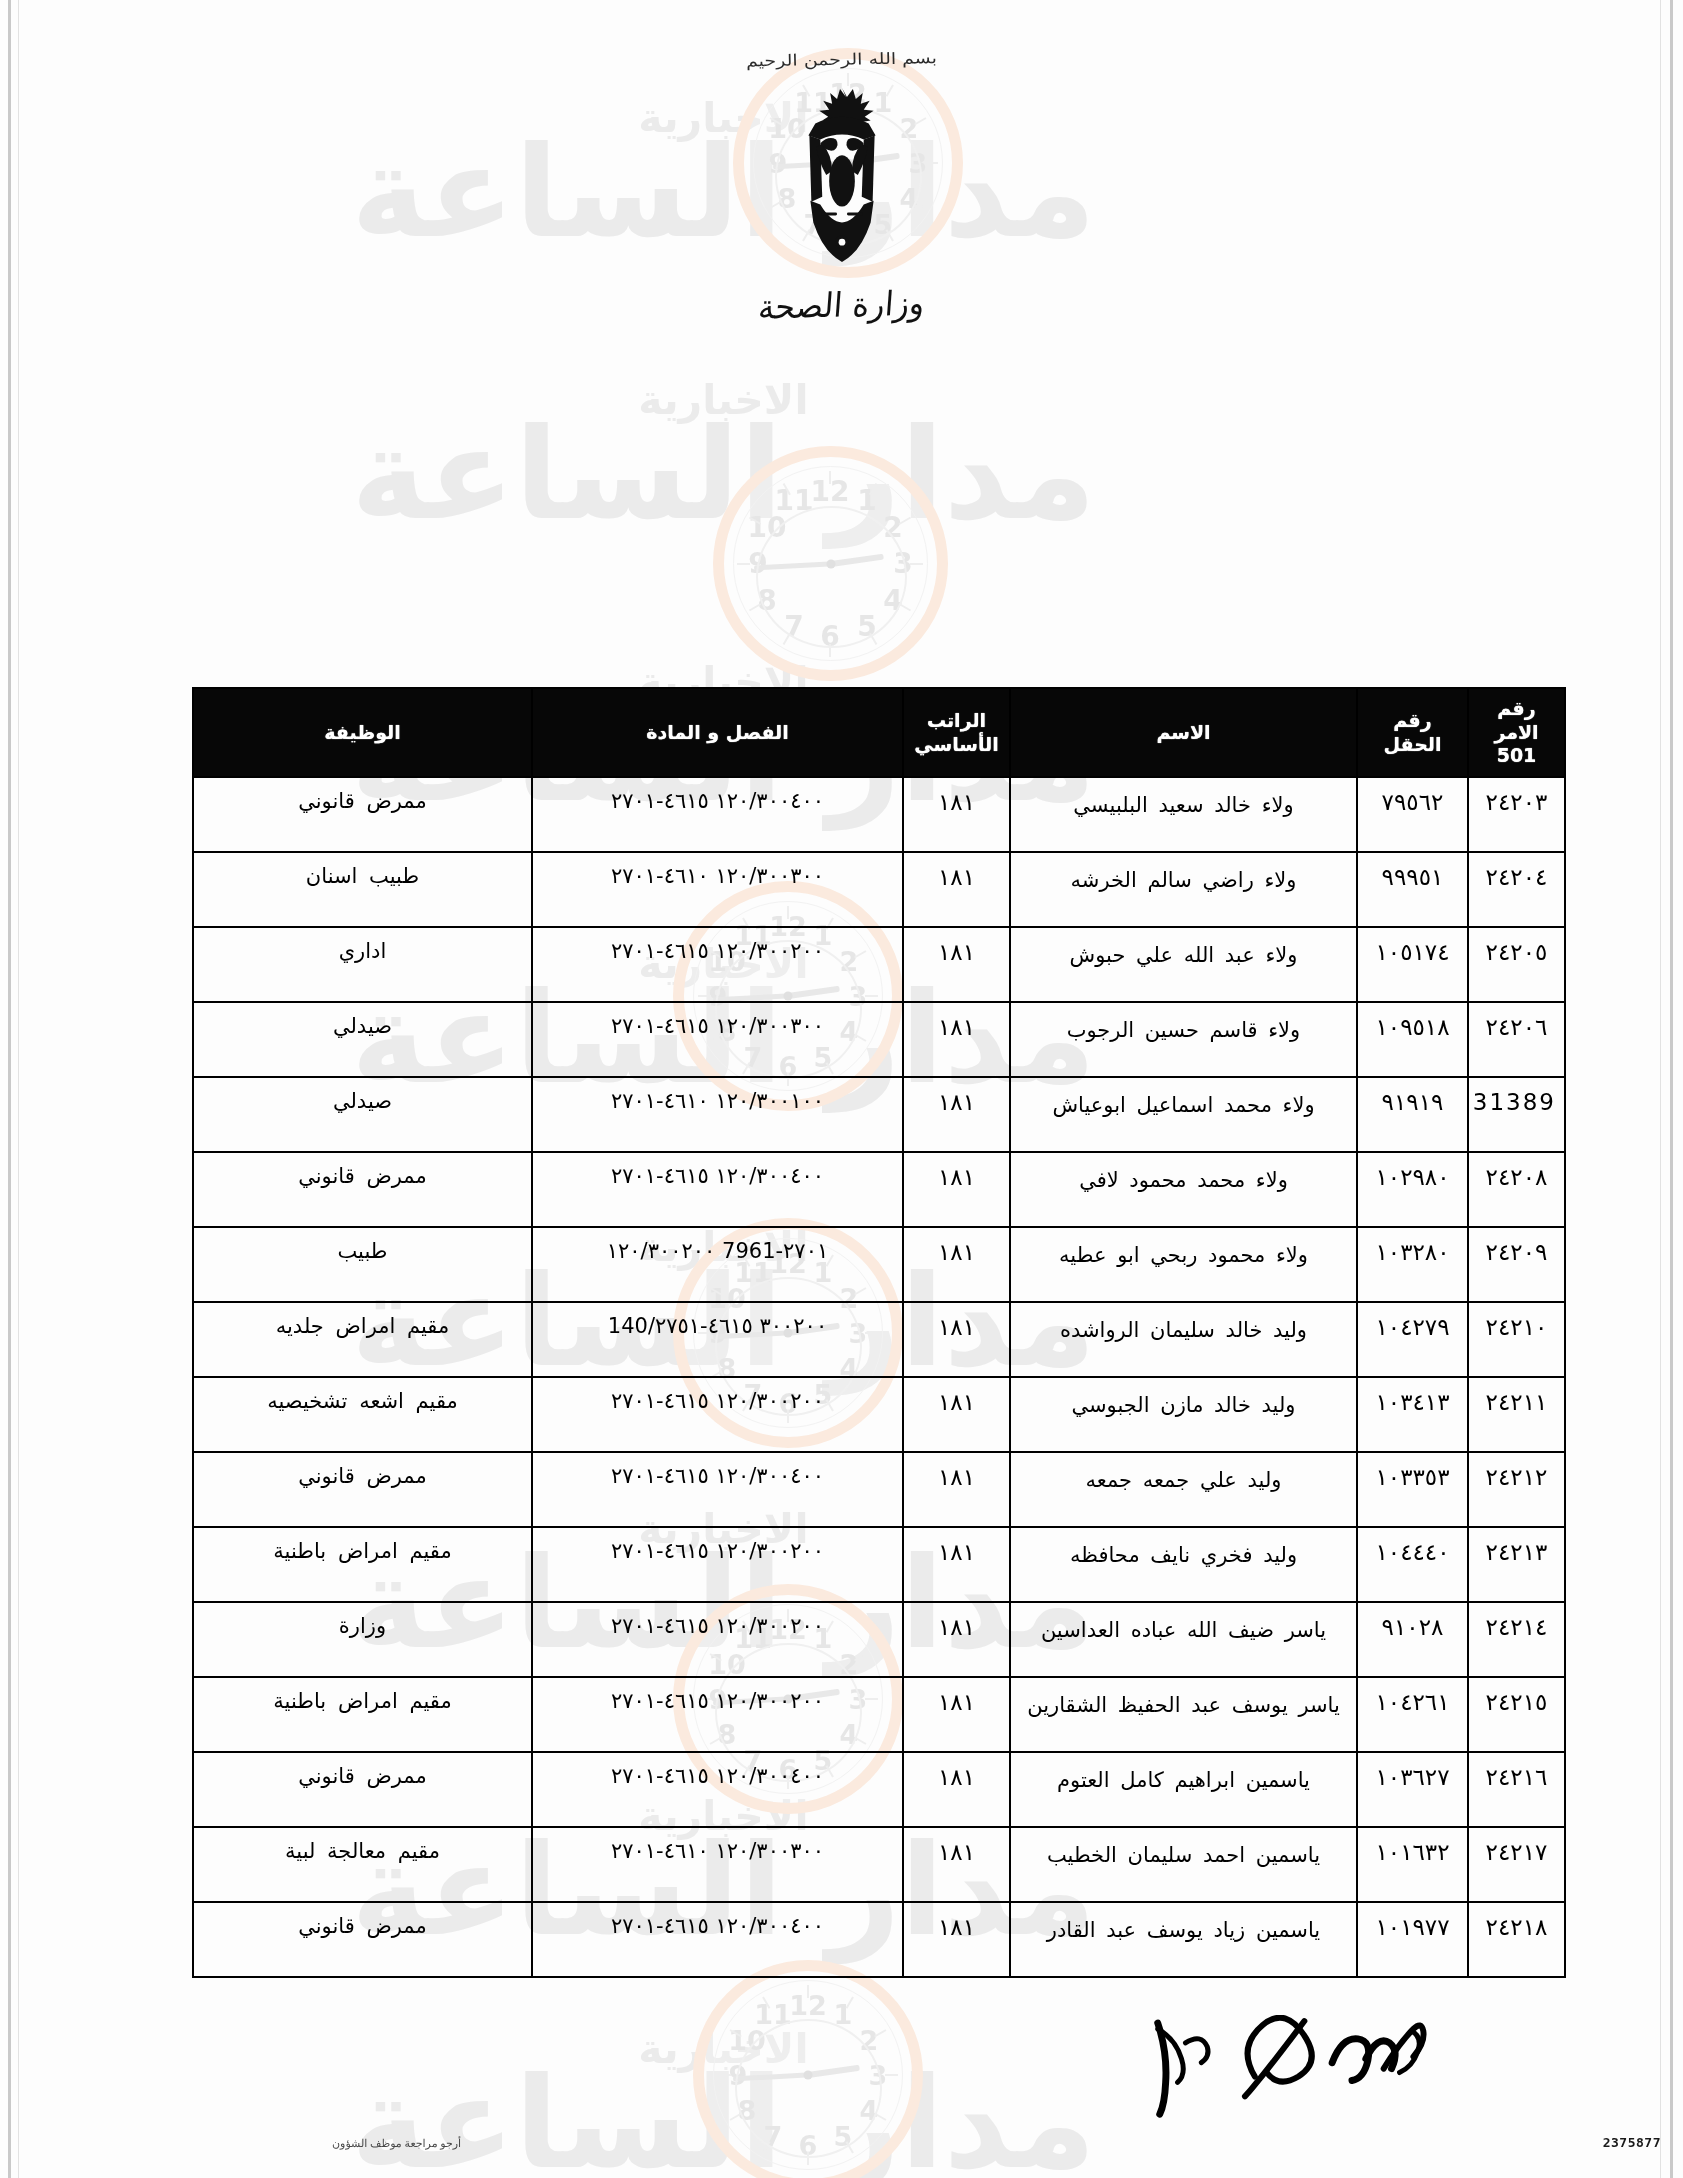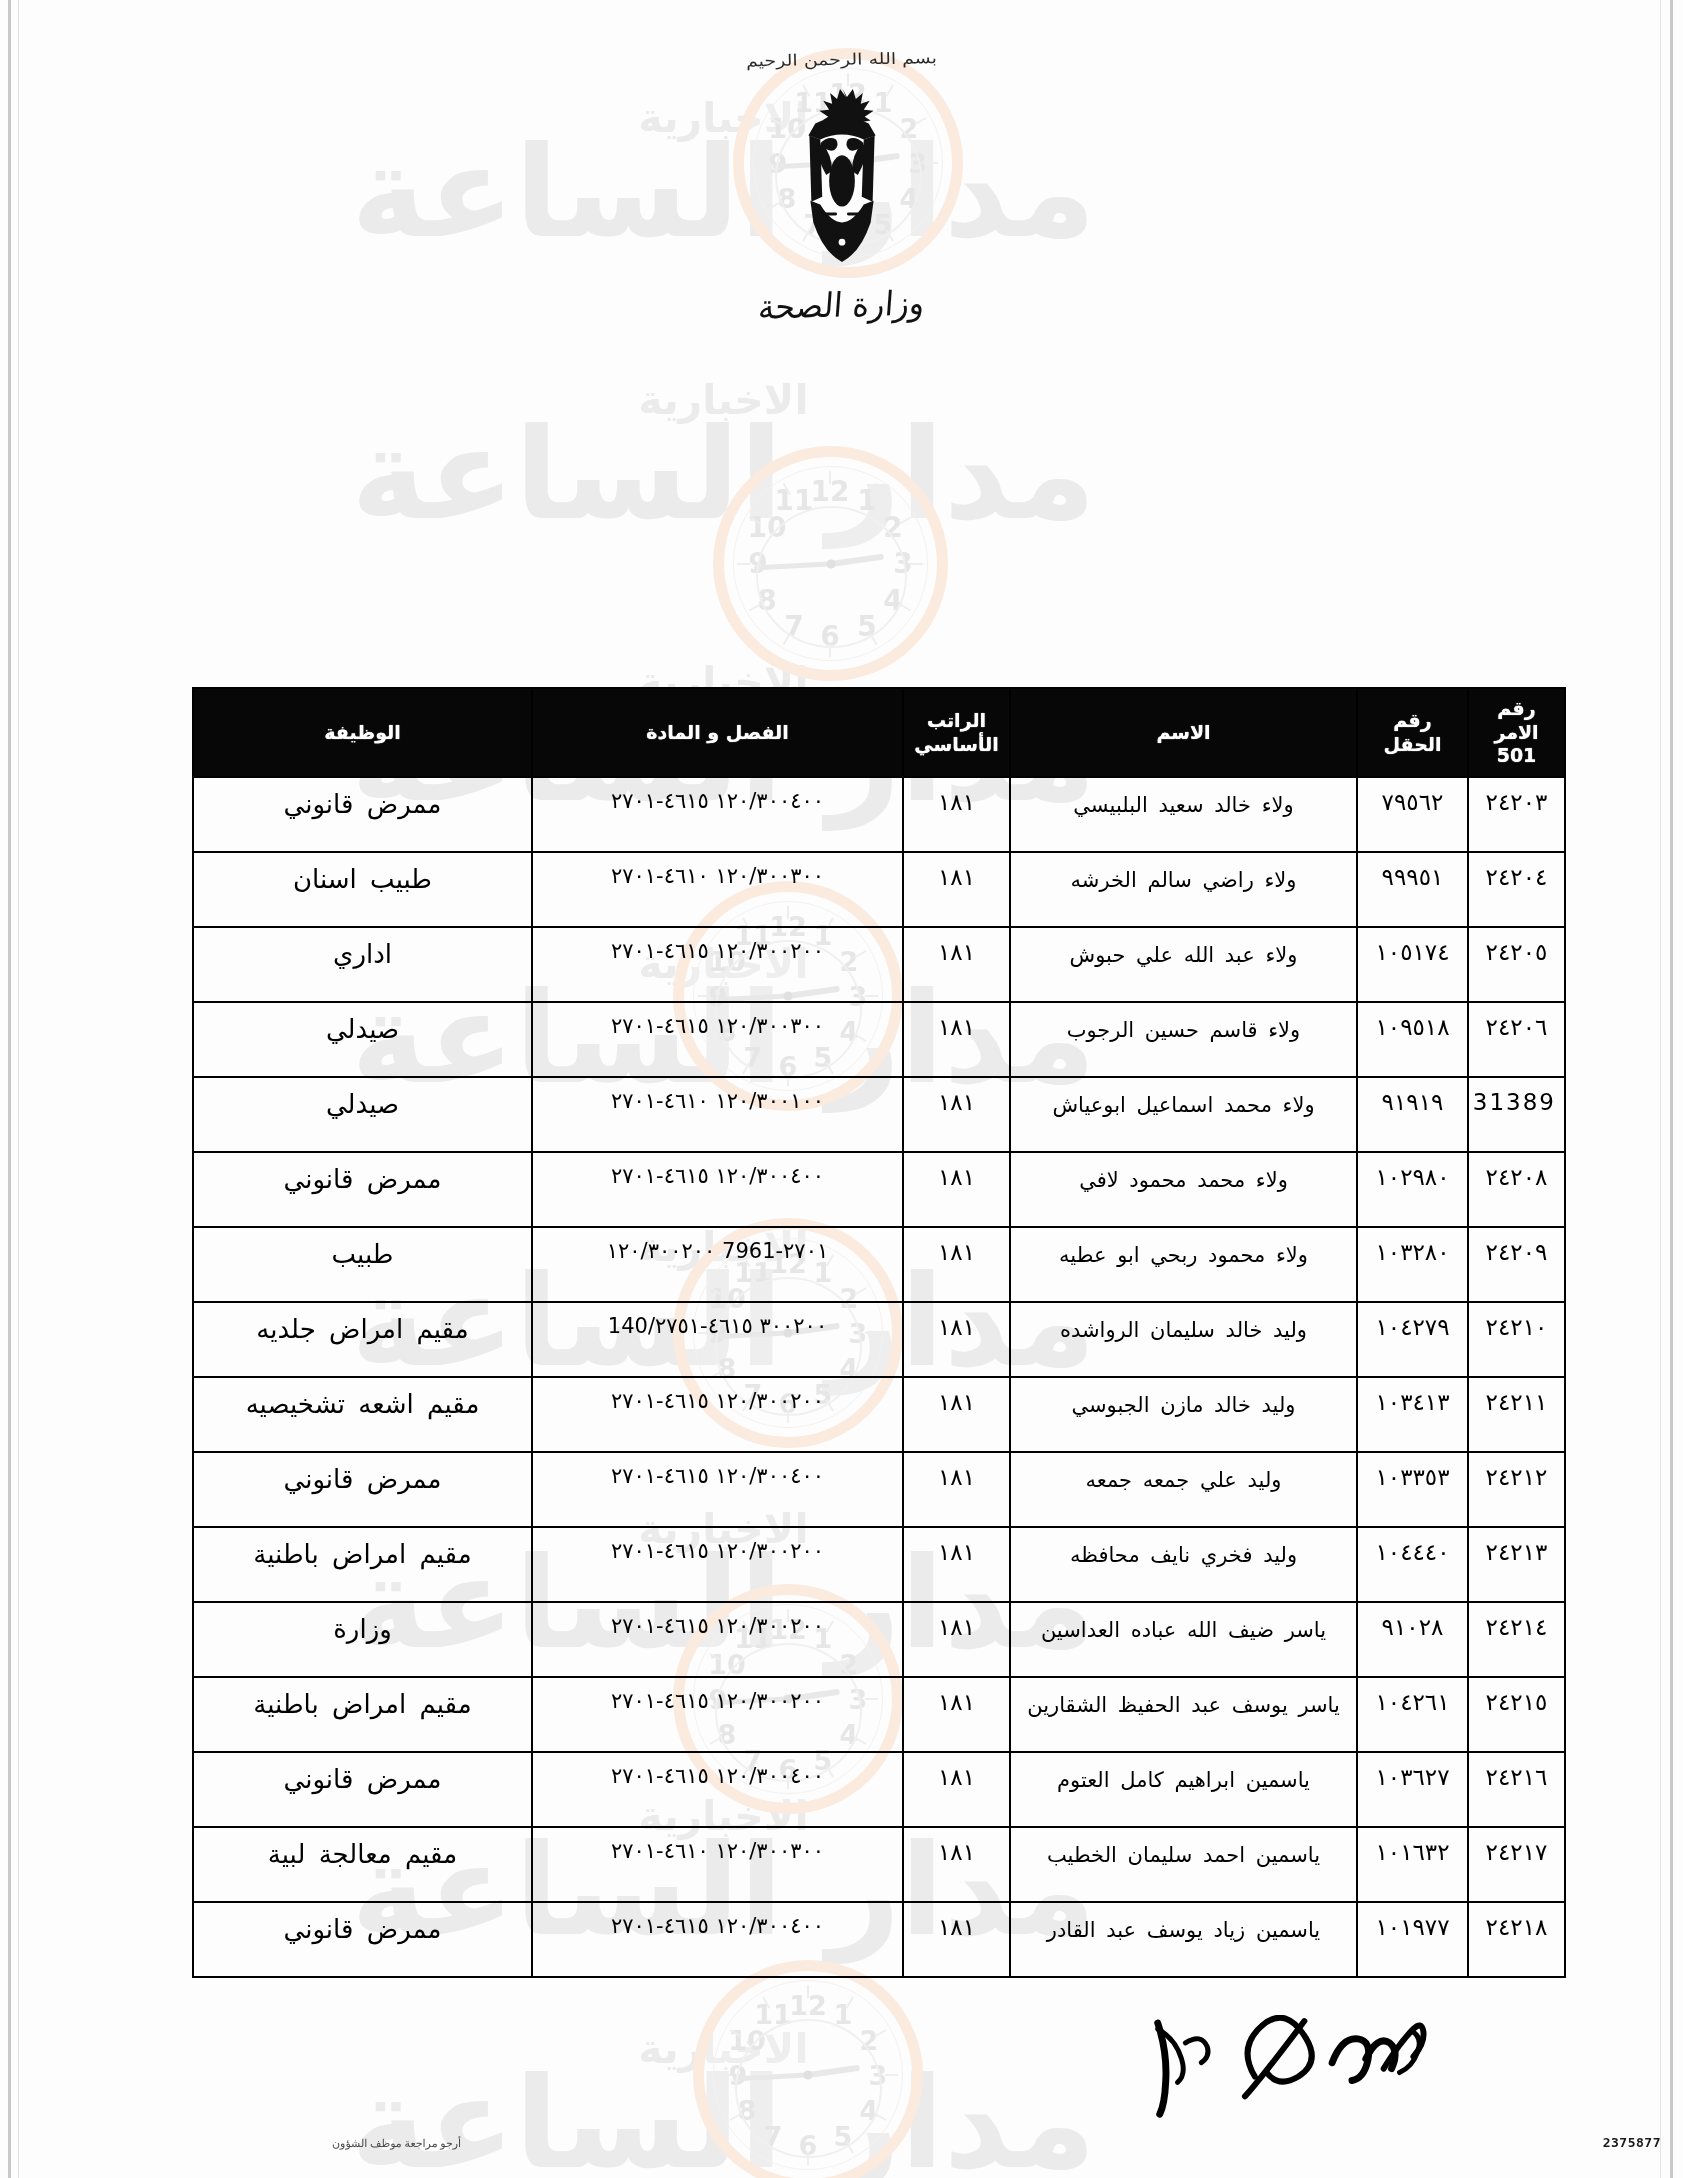--- a/index.html
+++ b/index.html
@@ -152,21 +152,21 @@
   td.num{
     font-size:23px;letter-spacing:2px;white-space:nowrap;
     font-family:"DejaVu Sans","Liberation Sans",sans-serif;
   }
   td.nm{
     font-size:21px;line-height:1.55;letter-spacing:1px;
     word-spacing:4px;
   }
   td.sal{font-size:23px;letter-spacing:2px;}
   td.ch{font-size:21px;letter-spacing:1px;white-space:nowrap;direction:ltr;}
-  td.job{font-size:26px;letter-spacing:1px;word-spacing:5px;}
+  td.job{font-size:21px;letter-spacing:1px;word-spacing:5px;}
   tbody tr{height:75px;}
 
   
   .signature{
     position:absolute;top:2015px;right:228px;width:327px;height:129px;z-index:5;
   }
   .footer-left{
     position:absolute;left:332px;bottom:28px;font-size:11px;color:#2a2a2a;
     letter-spacing:0.4px;z-index:5;direction:rtl;opacity:.85;font-family:Liberation Serif, serif;
   }

